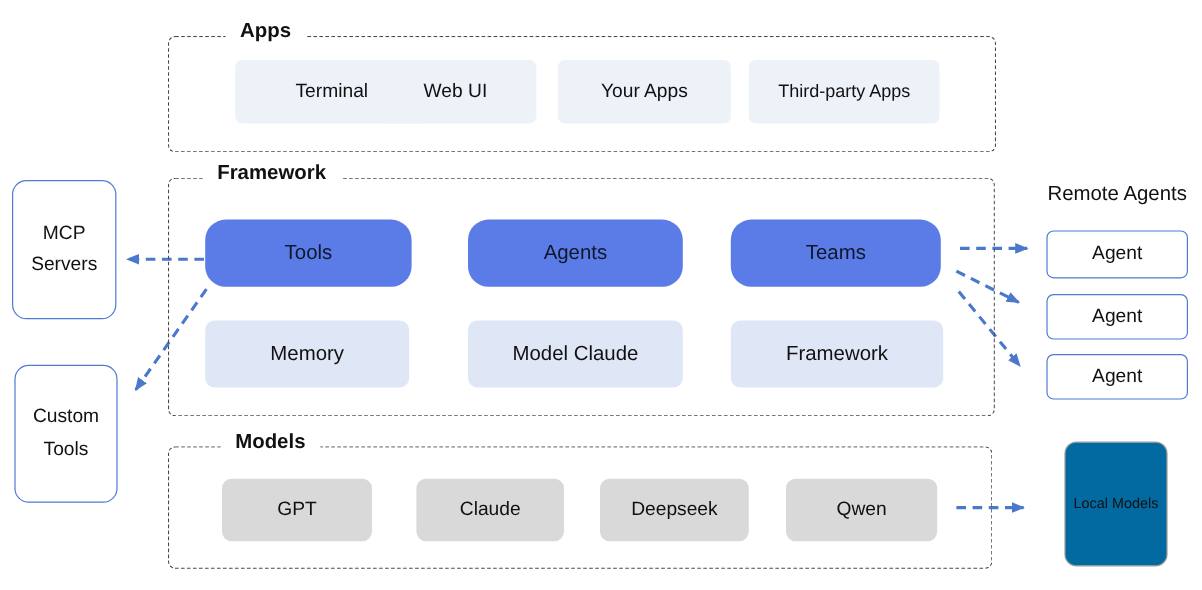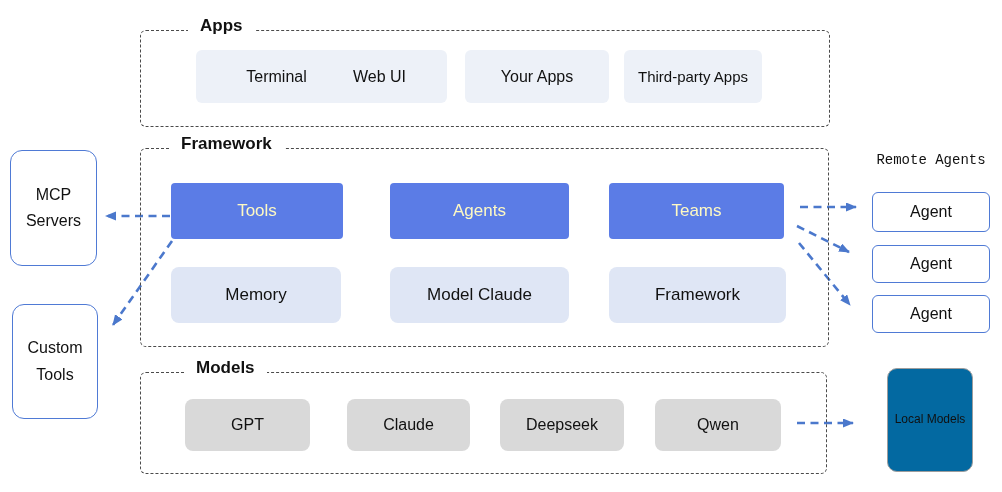--- a/index.html
+++ b/index.html
@@ -38,22 +38,22 @@
     box-sizing:border-box;
     white-space:nowrap;
   }
   .app-node{
     background:#edf1f8;
     border-radius:6px;
     font-size:16px;
   }
   .blue-node{
     background:#5b7ce6;
-    border-radius:4px;
-    color:#fef9c3;
+    border-radius:17px;
+    color:#0f172a;
     font-size:17px;
   }
   .soft-node{
     background:#dfe6f5;
     border-radius:8px;
     font-size:17px;
   }
   .gray-node{
     background:#d9d9d9;
     border-radius:8px;
@@ -76,25 +76,24 @@
   .outline-gray{
     background:#0369a1;
     border:1.6px solid #9d9d9d;
     border-radius:10px;
     font-size:12px;
     line-height:1.65;
     white-space:normal;
   }
   .side-label{
     position:absolute;
-    font-size:14px;
+    font-size:17px;
     font-weight:500;
     text-align:center;
     white-space:nowrap;
-    font-family:Liberation Mono, monospace;
   }
   .arrows{
     position:absolute;
     left:0;top:0;
     width:1002px;height:492px;
     pointer-events:none;
   }
   .arrows line{
     stroke:#4b78cc;
     stroke-width:2.6;
@@ -119,21 +118,21 @@
     <line x1="799" y1="243" x2="850" y2="305" marker-end="url(#ah)"></line>
     <line x1="797" y1="423" x2="853" y2="423" marker-end="url(#ah)"></line>
   </svg>
 
   <div class="sec" style="left:140px;top:30px;width:688px;height:95px;">
     <span class="sec-label" style="left:47px;">Apps</span>
   </div>
   <div class="node app-node" style="left:163px;top:50px;width:161px;height:53px;margin-left:33px;">Terminal</div>
   <div class="node app-node" style="left:312px;top:50px;width:135px;height:53px;">Web UI</div>
   <div class="node app-node" style="left:465px;top:50px;width:144px;height:53px;">Your Apps</div>
-  <div class="node app-node" style="left:624px;top:50px;width:138px;height:53px;font-size:15px;">Third-party Apps</div>
+  <div class="node app-node" style="left:624px;top:50px;width:159px;height:53px;font-size:15px;">Third-party Apps</div>
 
   <div class="sec" style="left:140px;top:148px;width:687px;height:197px;">
     <span class="sec-label" style="left:28px;">Framework</span>
   </div>
   <div class="node blue-node" style="left:171px;top:183px;width:172px;height:56px;">Tools</div>
   <div class="node blue-node" style="left:390px;top:183px;width:179px;height:56px;">Agents</div>
   <div class="node blue-node" style="left:609px;top:183px;width:175px;height:56px;">Teams</div>
   <div class="node soft-node" style="left:171px;top:267px;width:170px;height:56px;">Memory</div>
   <div class="node soft-node" style="left:390px;top:267px;width:179px;height:56px;">Model Claude</div>
   <div class="node soft-node" style="left:609px;top:267px;width:177px;height:56px;">Framework</div>

